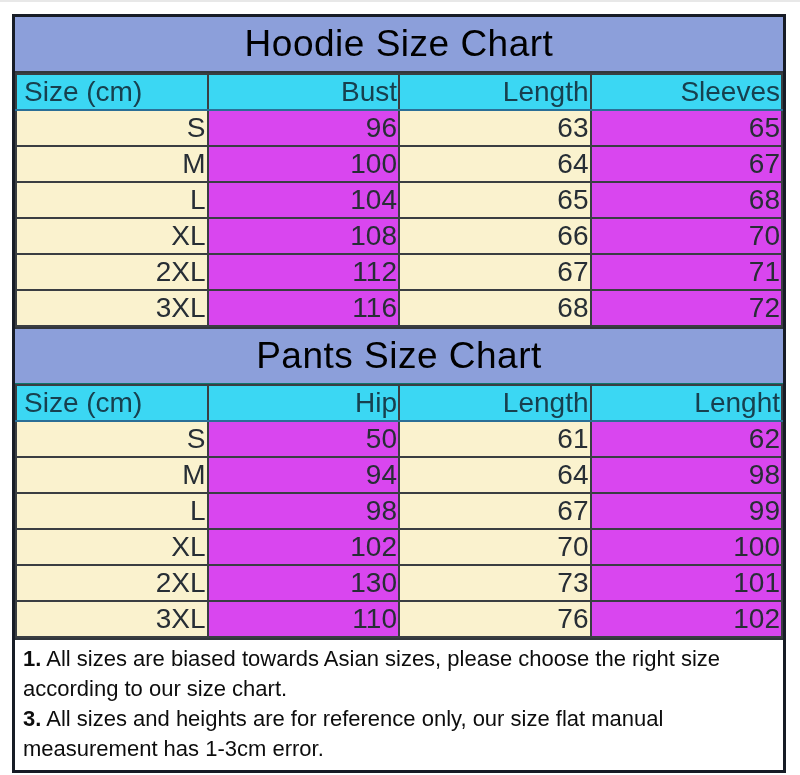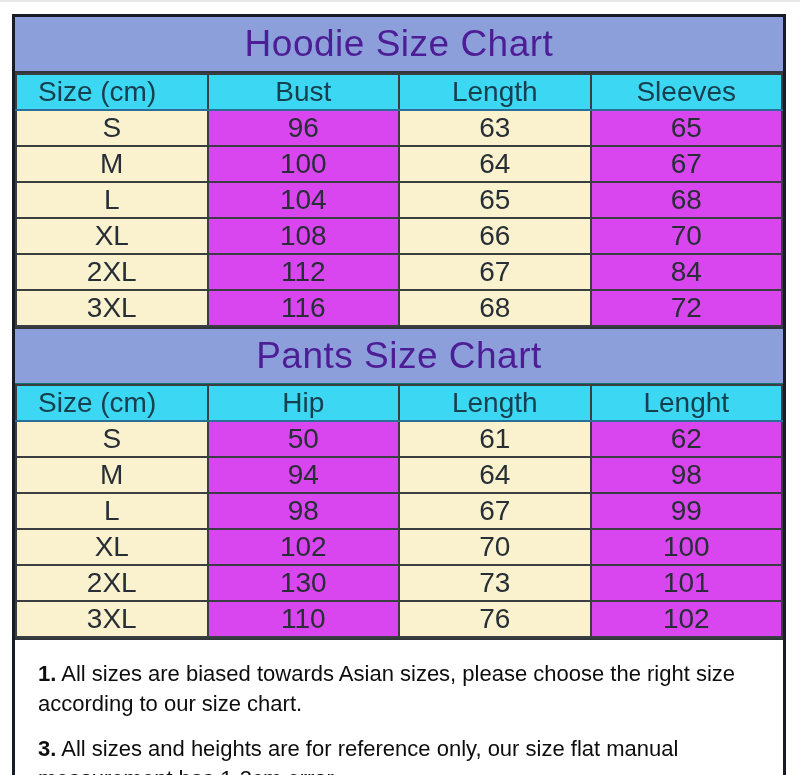--- a/index.html
+++ b/index.html
@@ -25,64 +25,64 @@
     border: 3px solid #171c26;
     background: #ffffff;
   }
   .title-band {
     height: 54px;
     background: #8c9fda;
     display: flex;
     align-items: center;
     justify-content: center;
     font-size: 37px;
-    color: #4c1d95;
+    color: #000000;
     letter-spacing: 0.5px;
   }
   .band-hoodie { border-bottom: 2px solid #32373c; }
   .band-pants  { border-top: 2px solid #32373c; border-bottom: 1px solid #0f766e; }
   table.size-table {
     border-collapse: collapse;
     table-layout: fixed;
     width: 100%;
   }
   .size-table th, .size-table td {
     border: 2px solid #3a3e42;
-    text-align: center;
+    text-align: right;
     font-weight: normal;
     overflow: hidden;
     white-space: nowrap;
   }
   .size-table th {
     background: #3bd7f3;
     color: #17404f;
     font-size: 28px;
     height: 31px;
     border-bottom-color: #2b6f96;
   }
   .size-table th.col-size {
     text-align: left;
-    padding-left: 21px;
+    padding-left: 7px;
   }
   .size-table td {
     color: #272e35;
     font-size: 28px;
   }
   .hoodie-table td { height: 29px; }
   .pants-table  td { height: 30px; }
   .size-table td.c-cream { background: #faf2ce; }
   .size-table td.c-green { background: #d946ef; }
   .notes {
     background: #ffffff;
     border-top: 2px solid #32373c;
     padding: 4px 8px 6px 8px;
     color: #0d0d0d;
   }
   .notes p {
-    margin: 15px;
+    margin: 0;
     font-size: 22px;
     line-height: 30px;
   }
   .note-num { font-weight: bold; }
 </style>
 </head>
 <body>
 
 <div class="canvas">
   <div class="sheet">
@@ -120,21 +120,21 @@
         <tr>
           <td class="c-cream">XL</td>
           <td class="c-green">108</td>
           <td class="c-cream">66</td>
           <td class="c-green">70</td>
         </tr>
         <tr>
           <td class="c-cream">2XL</td>
           <td class="c-green">112</td>
           <td class="c-cream">67</td>
-          <td class="c-green">84</td>
+          <td class="c-green">71</td>
         </tr>
         <tr>
           <td class="c-cream">3XL</td>
           <td class="c-green">116</td>
           <td class="c-cream">68</td>
           <td class="c-green">72</td>
         </tr>
       </tbody>
     </table>
 

